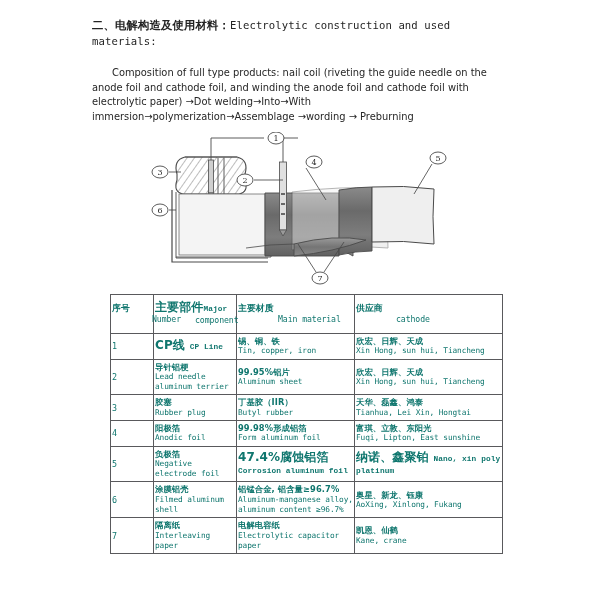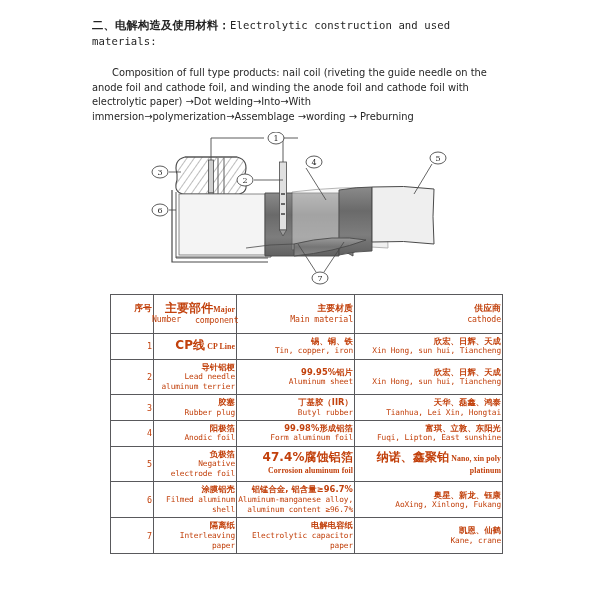--- a/index.html
+++ b/index.html
@@ -88,24 +88,24 @@
     position: absolute;
     left: 110px;
     top: 294px;
     width: 380px;
     border-collapse: collapse;
     table-layout: fixed;
     background: #fff;
   }
   table.spec td, table.spec th {
     border: 1px solid #59595c;
-    text-align: right;
+    text-align: left;
     vertical-align: middle;
     padding: 2px 1px;
-    color: #c2410c;
+    color: #0f766e;
   }
   .c-num   { width: 40px; }
   .c-comp  { width: 80px; }
   .c-mat   { width: 115px; }
   .c-sup   { width: 145px; }
 
   .cn-line {
     display: block;
     font-family: "DejaVu Sans", "Liberation Sans", sans-serif;
     font-size: 8.3px;
@@ -128,21 +128,21 @@
     font-family: "DejaVu Sans Mono", "Liberation Mono", monospace;
     font-size: 8.4px;
   }
   
   .mix-cn {
     font-family: "DejaVu Sans", "Liberation Sans", sans-serif;
     font-size: 12px;
     font-weight: bold;
   }
   .mix-en {
-    font-family: Liberation Serif, serif;
+    font-family: Liberation Mono, monospace;
     font-size: 7.8px;
   }
 </style>
 </head>
 <body>
 
 <div class="page">
 
   <div class="heading">
     <span class="cn">二、电解构造及使用材料：</span><span class="en">Electrolytic construction and used materials:</span>

